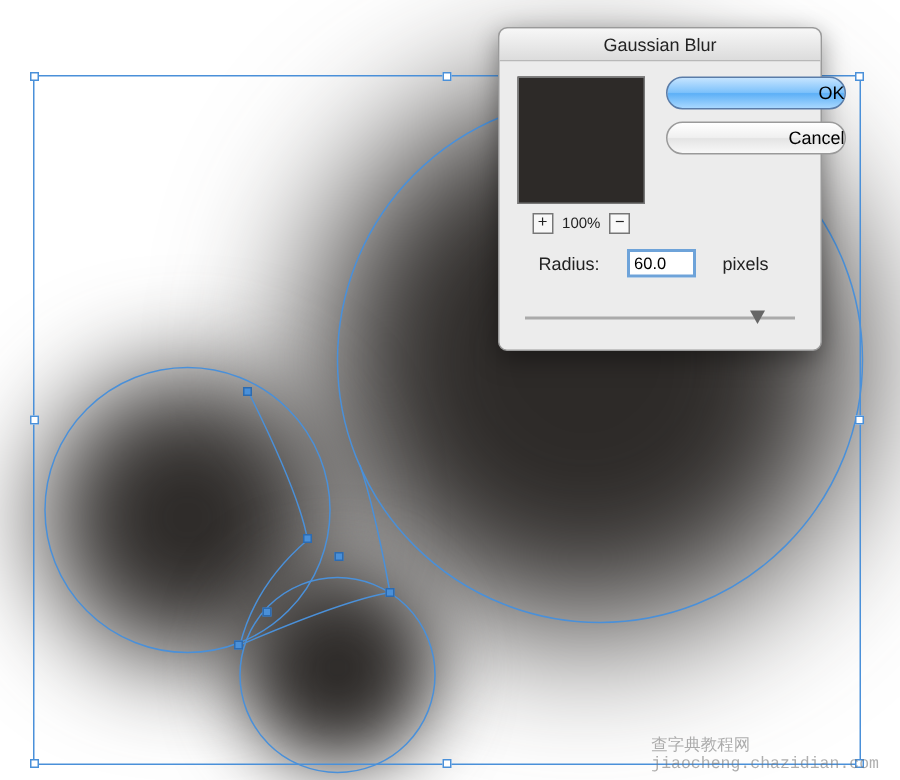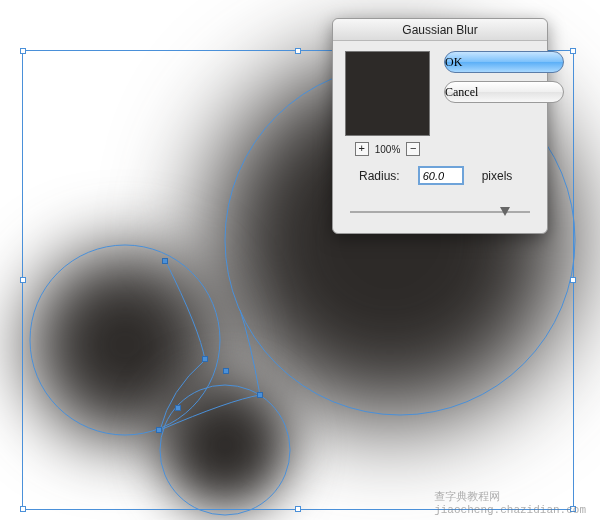--- a/index.html
+++ b/index.html
@@ -151,24 +151,23 @@
   flex: 1;
   padding-left: 14px;
 }
 .aqua-btn {
   width: 120px;
   height: 22px;
   border-radius: 11px;
   border: 1px solid #5a7ca8;
   margin-bottom: 8px;
   font-size: 12px;
-  text-align: left;
+  text-align: right;
   line-height: 20px;
   cursor: pointer;
-  font-family: Liberation Serif, serif;
 }
 .aqua-default {
   background: linear-gradient(#c5e4ff, #7ec2fb 48%, #5db0f7 52%, #a8d8ff);
   color: #000;
 }
 .aqua-normal {
   background: linear-gradient(#ffffff, #f0f0f0 48%, #e4e4e4 52%, #f8f8f8);
   color: #000;
   border-color: #9a9a9a;
 }
@@ -184,21 +183,20 @@
 .radius-row .label { margin-left: 12px; }
 .radius-input {
   width: 46px;
   height: 19px;
   border: 2px solid #6ea3d9;
   background: #fff;
   font-size: 11px;
   text-align: left;
   padding: 0 3px;
   color: #000;
-  font-style: italic;
 }
 .slider-wrap {
   width: 100%;
   display: flex;
   justify-content: center;
   margin-top: 2px;
 }
 .slider {
   width: 180px;
   height: 14px;

